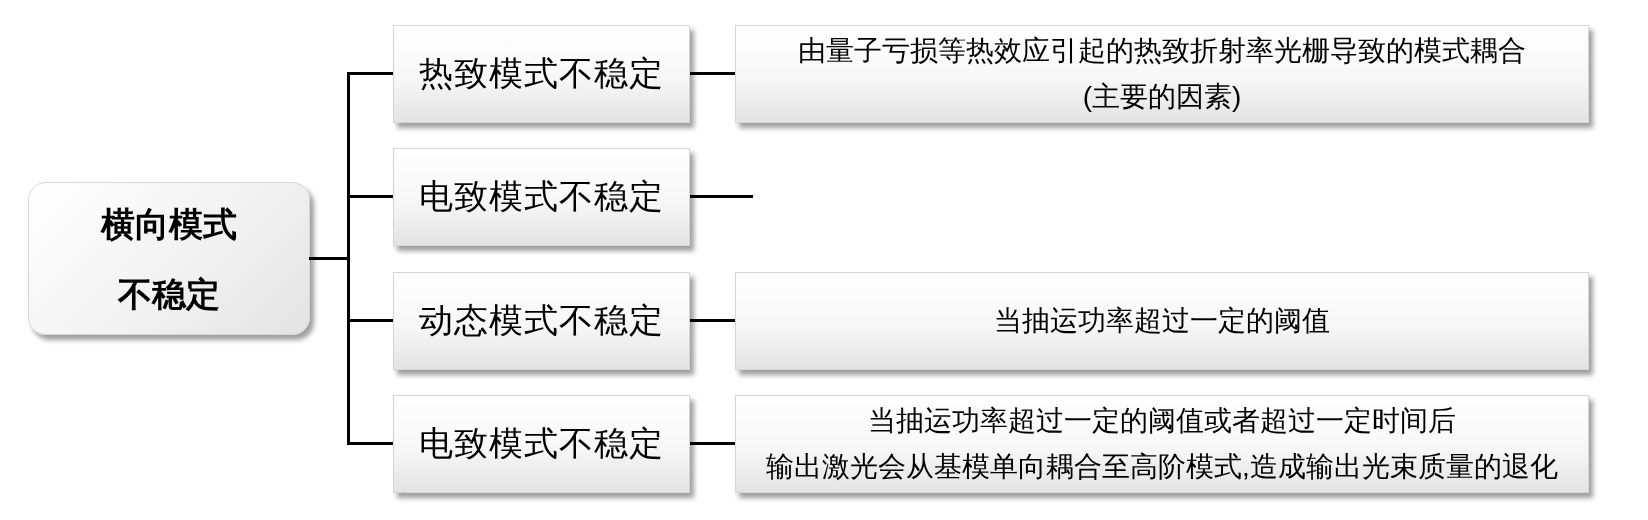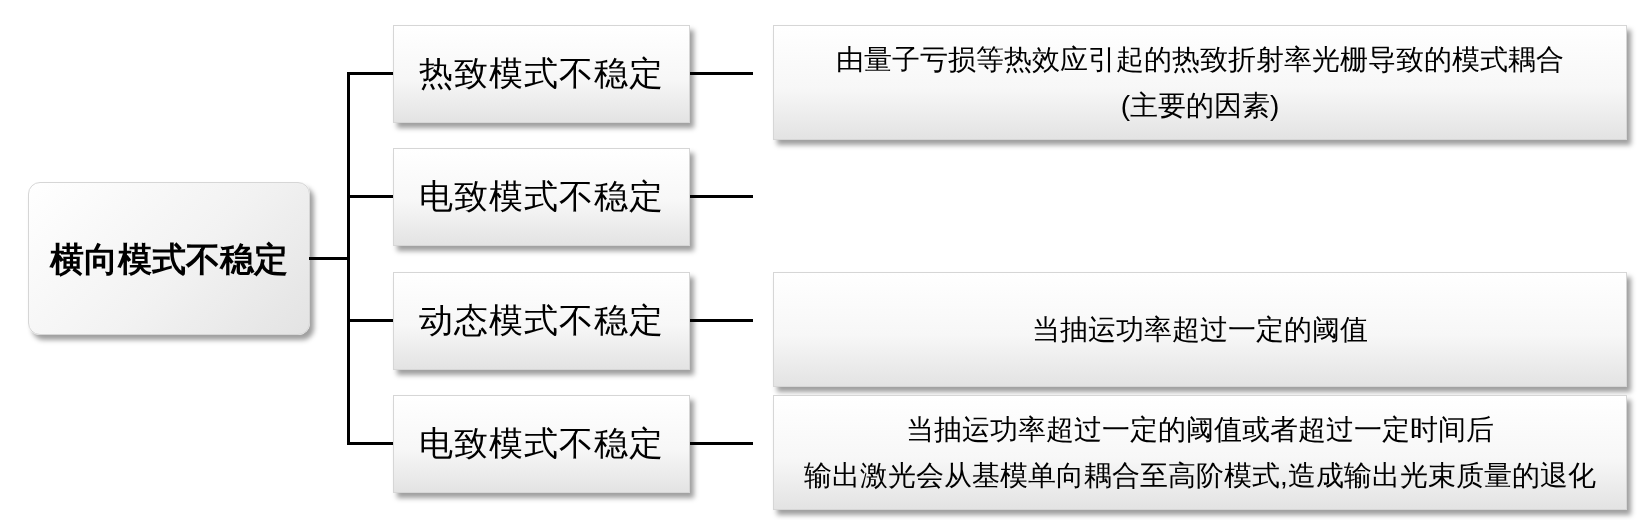--- a/index.html
+++ b/index.html
@@ -45,38 +45,39 @@
       var(--box-bottom, #e3e3e3) 100%);
     box-shadow: 4px 5px 5px rgba(0, 0, 0, 0.38);
     display: flex;
     align-items: center;
     justify-content: center;
     text-align: center;
   }
   .root-node {
     left: 28px; top: 182px;
     width: 282px; height: 153px;
-    border-radius: 12px;
+    border-radius: 18px;
+    flex-direction: column;
     font-size: 34px;
     font-weight: bold;
     line-height: 70px;
     background: linear-gradient(135deg,
       var(--box-top, #ffffff) 0%,
       #f2f2f2 55%,
       var(--box-bottom, #e3e3e3) 100%);
   }
   .branch-box {
     left: 393px;
     width: 297px; height: 98px;
     font-size: 34px;
     letter-spacing: 1px;
   }
   .desc-box {
-    left: 773px;
-    width: 854px; height: 115px;
+    left: 735px;
+    width: 854px; height: 98px;
     flex-direction: column;
     font-size: 28px;
     line-height: 46px;
   }
   .row-1 { top: 25px; }
   .row-2 { top: 148px; }
   .row-3 { top: 272px; }
   .row-4 { top: 395px; }
 </style>
 </head>

